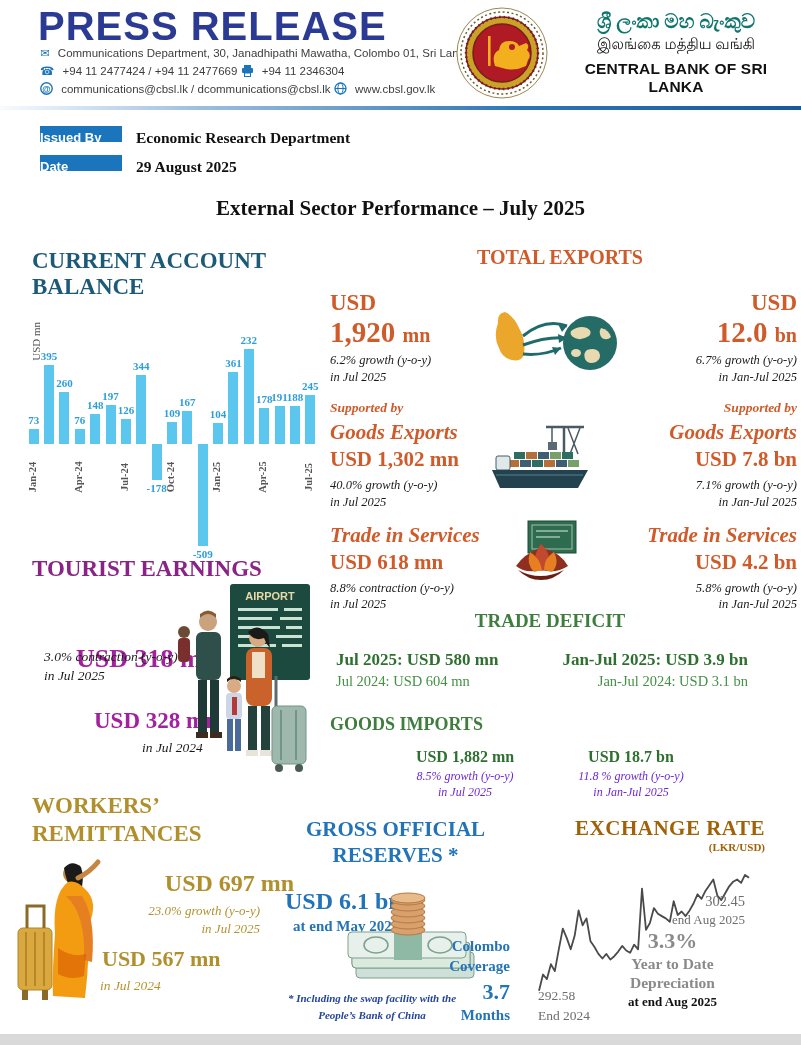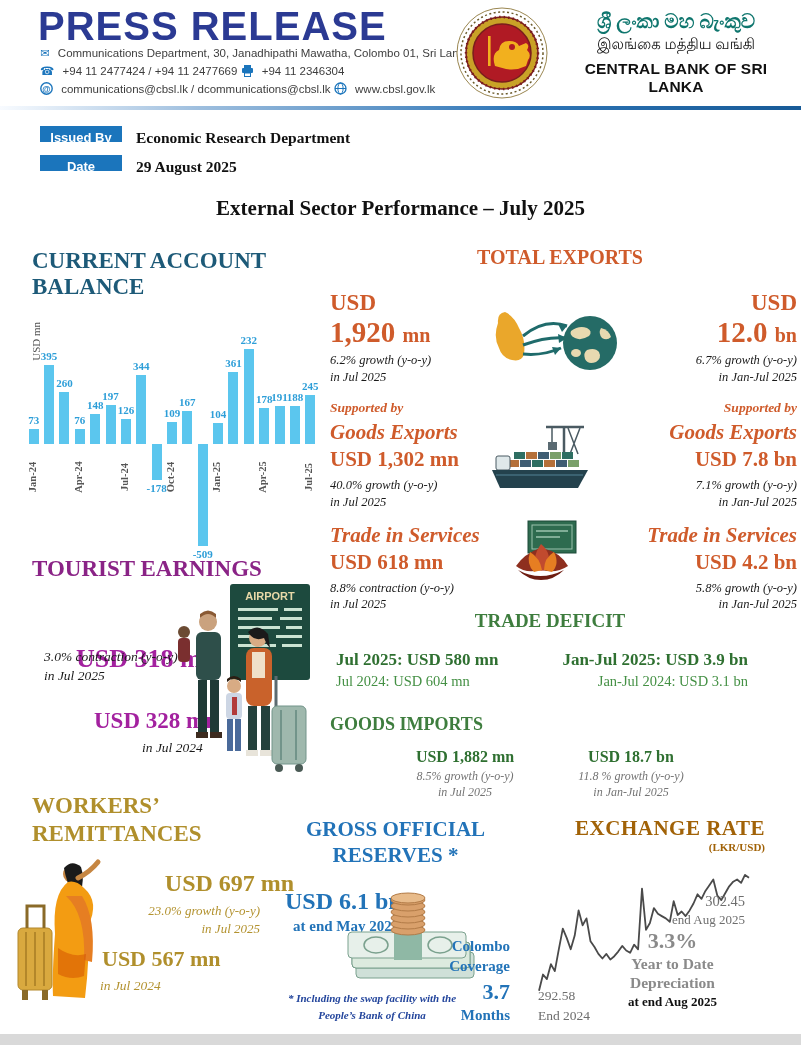--- a/index.html
+++ b/index.html
@@ -14,21 +14,21 @@
   .contact .ic{color:#1b75bc;font-family:"DejaVu Sans",sans-serif;margin-right:5px;}
   .contact svg{vertical-align:-2px;margin-right:5px;}
   .emblem{left:455px;top:6px;}
   .bank-names{left:555px;top:10px;width:242px;text-align:center;}
   .bank-si{font-size:20px;font-weight:bold;color:#0f766e;}
   .bank-ta{font-size:15px;color:#111;margin-top:3px;}
   .bank-en{font-family:"Liberation Sans",sans-serif;font-weight:bold;font-size:15.5px;color:#111;margin-top:5px;letter-spacing:.2px;}
   .divider{left:0;top:106px;width:801px;height:4px;
     background:linear-gradient(to right,#f8fbff 0%,#9dbede 25%,#2e75b6 65%,#175a97 100%);}
 
-  .badge{width:82px;height:16px;background:#1b75bc;color:#fff;text-align:center;line-height:24px;
+  .badge{width:82px;height:16px;background:#1b75bc;color:#fff;text-align:left;line-height:24px;
     font-family:"Liberation Sans",sans-serif;font-weight:bold;font-size:13px;}
   .meta-val{font-weight:bold;font-size:15.5px;color:#111;}
 
   .page-title{left:0;top:196px;width:801px;text-align:center;font-size:21px;font-weight:bold;color:#111;}
 
   
   .cab-title{left:32px;top:248px;width:260px;font-size:23px;line-height:1.15;font-weight:bold;color:#1d5a78;}
   #cab-chart{left:26px;top:302px;width:292px;height:275px;}
   .cab-bar{position:absolute;background:#5bc6ee;}
   .cab-val{position:absolute;width:34px;text-align:center;font-size:11px;font-weight:bold;color:#2d9ed8;}
@@ -57,21 +57,21 @@
   .tour-growth{left:44px;top:648px;font-size:13.5px;font-style:italic;color:#1a1a1a;line-height:1.4;}
   .tour-prev{left:94px;top:708px;font-size:23px;font-weight:bold;color:#a3219f;}
   .tour-prev-p{left:142px;top:740px;font-size:13.5px;font-style:italic;color:#1a1a1a;}
 
   
   .td-title{left:330px;top:610px;width:440px;text-align:center;font-size:19px;font-weight:bold;color:#3e7d3e;}
   .td-l1{font-size:17px;font-weight:bold;color:#2f7031;}
   .td-l2{font-size:14.5px;color:#449044;margin-top:3px;}
   .gi-title{left:330px;top:714px;width:440px;text-align:left;font-size:18px;font-weight:bold;color:#3e7d3e;}
   .gi-val{font-size:16px;font-weight:bold;color:#2f7031;}
-  .gi-g{font-size:12px;font-style:italic;color:#737373;margin-top:2px;line-height:1.35;}
+  .gi-g{font-size:12px;font-style:italic;color:#6d28d9;margin-top:2px;line-height:1.35;}
 
   
   .wr-title{left:32px;top:792px;width:240px;font-size:23px;line-height:1.2;font-weight:bold;color:#b08f2c;}
   .wr-cur{left:152px;top:870px;width:155px;text-align:center;font-size:24px;font-weight:bold;color:#b08f2c;}
   .wr-growth{left:140px;top:902px;width:120px;text-align:right;font-size:13px;font-style:italic;color:#b3922f;line-height:1.4;}
   .wr-prev{left:102px;top:946px;font-size:22px;font-weight:bold;color:#b08f2c;}
   .wr-prev-p{left:100px;top:978px;font-size:13.5px;font-style:italic;color:#b3922f;}
 
   
   .res-title{left:278px;top:816px;width:235px;text-align:center;font-size:21px;line-height:1.25;font-weight:bold;color:#2273b8;}

